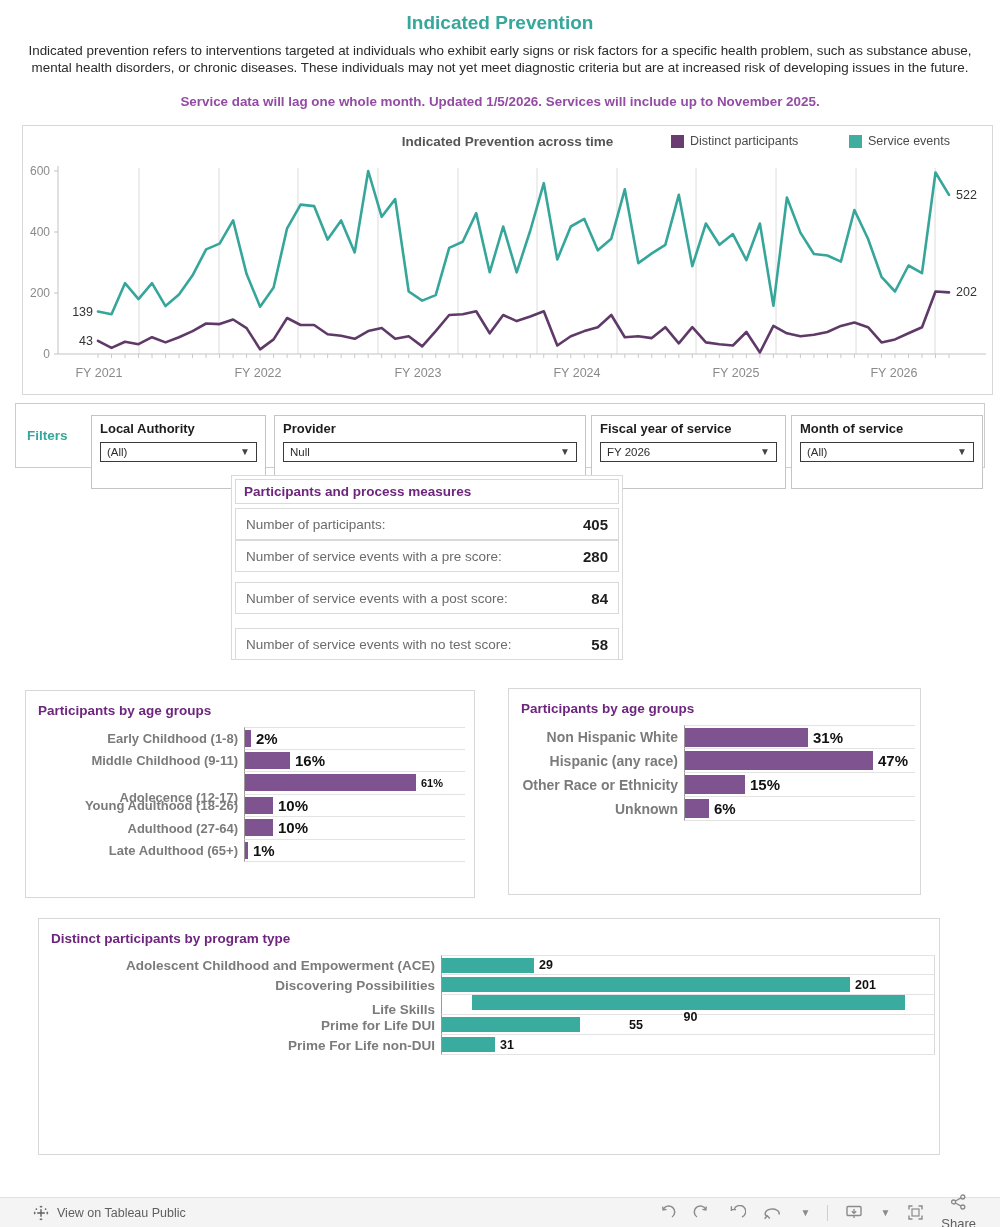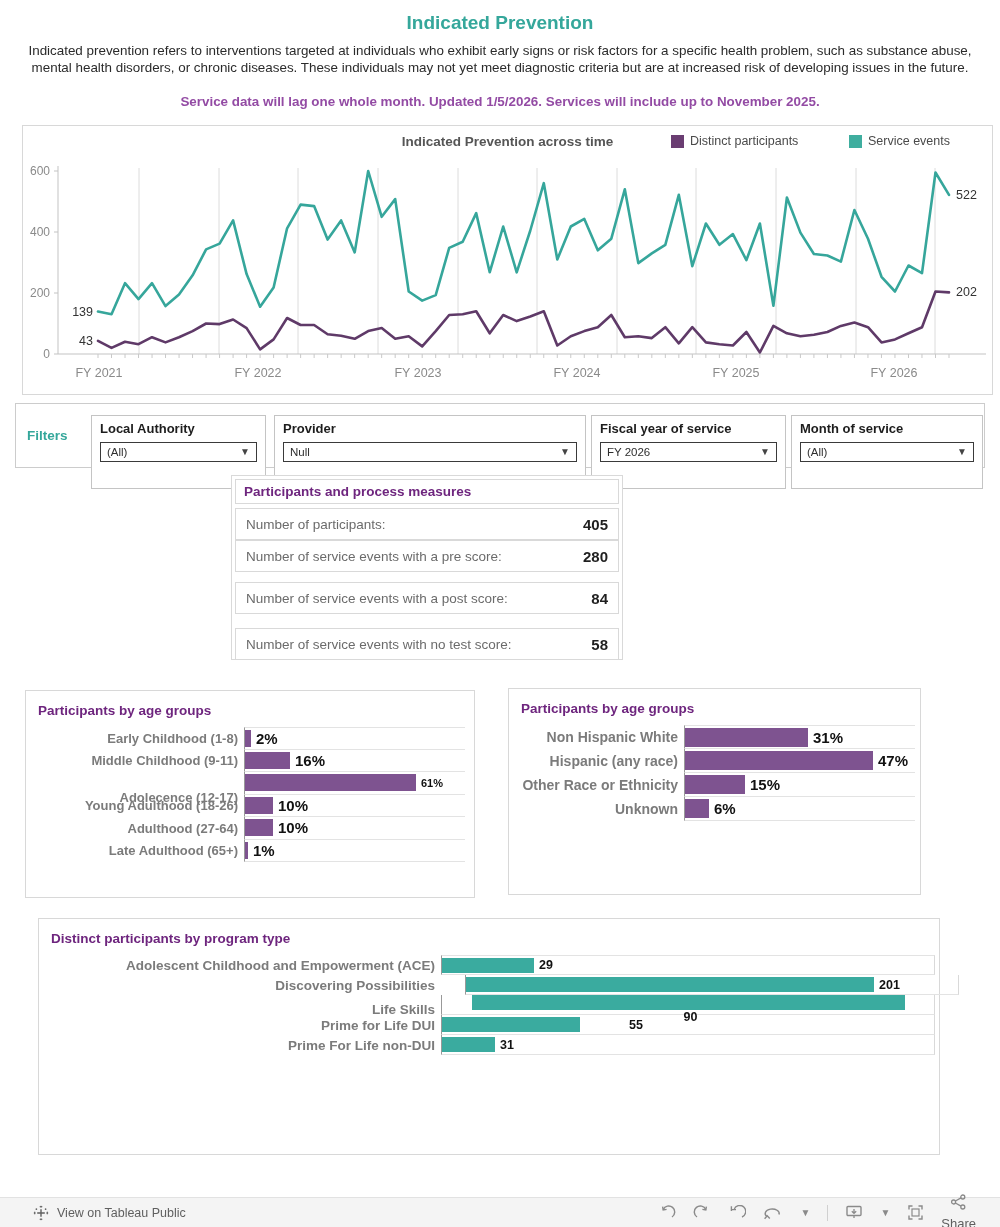--- a/index.html
+++ b/index.html
@@ -313,21 +313,21 @@
 <div class="abs panel program-panel">
   <div class="bar-title">Distinct participants by program type</div>
   <div class="bar-rows" id="program-rows">
       <div class="bar-row" style="height: 20px;">
         <div class="bar-label" style="width: 402px; font-size: 13.5px;">Adolescent Childhood and Empowerment (ACE)</div>
         <div class="bar-plot" style="width: 494px; height: 20px; border-right: 1px solid rgb(217, 217, 217);">
           <div class="bar-fill" style="width: 92px; height: 15px; background: rgb(58, 171, 159);"></div>
           <span class="bar-value" style="font-size: 12.5px;">29</span>
         </div>
       </div>
-      <div class="bar-row" style="height: 20px; gap: 24px;">
+      <div class="bar-row" style="height: 20px;">
         <div class="bar-label" style="width: 402px; font-size: 13.5px;">Discovering Possibilities</div>
         <div class="bar-plot" style="width: 494px; height: 20px; border-right: 1px solid rgb(217, 217, 217);">
           <div class="bar-fill" style="width: 408px; height: 15px; background: rgb(58, 171, 159);"></div>
           <span class="bar-value" style="font-size: 12.5px;">201</span>
         </div>
       </div>
       <div class="bar-row" style="height: 20px;">
         <div class="bar-label" style="width: 402px; font-size: 13.5px; margin-top: 8px;">Life Skills</div>
         <div class="bar-plot" style="width: 494px; height: 20px; border-right: 1px solid rgb(217, 217, 217); flex-direction: column;">
           <div class="bar-fill" style="width: 433px; height: 15px; background: rgb(58, 171, 159);"></div>

